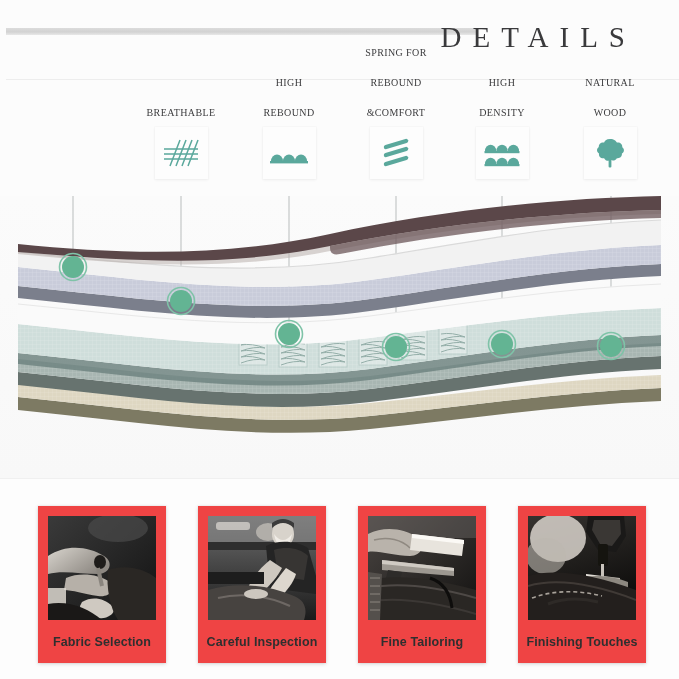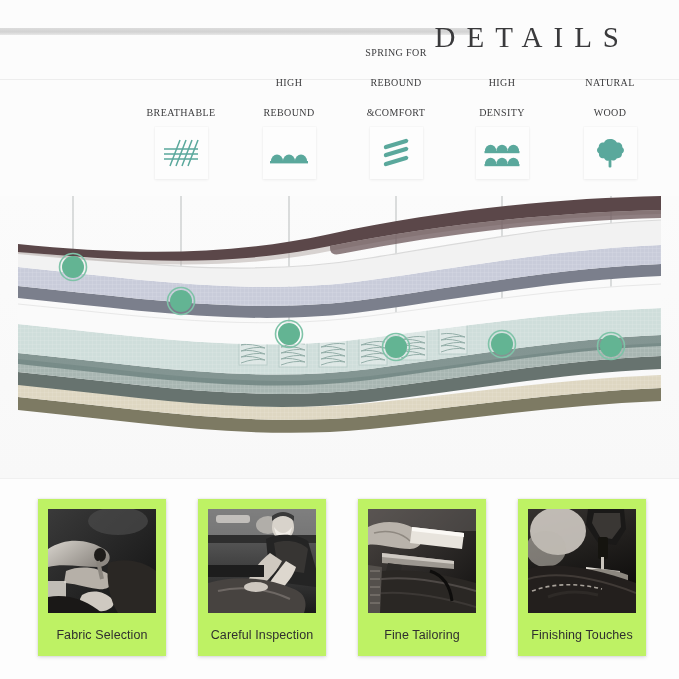--- a/index.html
+++ b/index.html
@@ -5,21 +5,21 @@
   html,body{margin:0;padding:0;}
   body{
     width:679px;height:679px;overflow:hidden;
     background:#fbfbfb;
     font-family:"Liberation Sans", sans-serif;
     position:relative;
   }
   #page{position:absolute;inset:0;background:#fcfcfc;}
 
   
-  .header{position:absolute;left:0;top:0;width:644px;height:80px;}
+  .header{position:absolute;left:6px;top:0;width:644px;height:80px;}
   .header-rule{
     position:absolute;left:0;top:28px;width:470px;height:7px;
     background:linear-gradient(to bottom,#dcdcdc 0%,#d2d2d2 55%,#e8e8e8 100%);
   }
   .header-title{
     position:absolute;right:14px;top:21px;
     font-family:"Liberation Serif", serif;
     font-size:29px;letter-spacing:11px;color:#3a3a3c;
     font-weight:400;white-space:nowrap;
   }
@@ -49,23 +49,24 @@
   .diagram{position:absolute;left:0;top:196px;width:679px;height:282px;}
   .diagram svg{display:block;}
   .section-split{
     position:absolute;left:0;top:478px;width:679px;height:1px;background:#f0f0f0;
   }
   .lower-bg{position:absolute;left:0;top:479px;width:679px;height:200px;background:#fdfdfd;}
 
   
   .cards{position:absolute;left:0;top:498px;width:679px;height:165px;}
   .card{
-    position:absolute;top:1px;width:128px;height:157px;background:#bef264;
+    position:absolute;top:8px;width:128px;height:157px;background:#ef4444;
     box-shadow:0 1px 4px rgba(0,0,0,.16), 0 0 0 1px rgba(0,0,0,.02);
     padding:0;
+    font-weight:bold;
   }
   .card-photo{
     position:absolute;left:10px;top:10px;width:108px;height:104px;
     overflow:hidden;background:#2b2b2b;
   }
   .card-photo svg{display:block;}
   .card-caption{
     position:absolute;left:0;bottom:14px;width:100%;text-align:center;
     font-family:"Liberation Sans", sans-serif;
     font-size:12.5px;color:#2f2f2f;letter-spacing:.1px;

